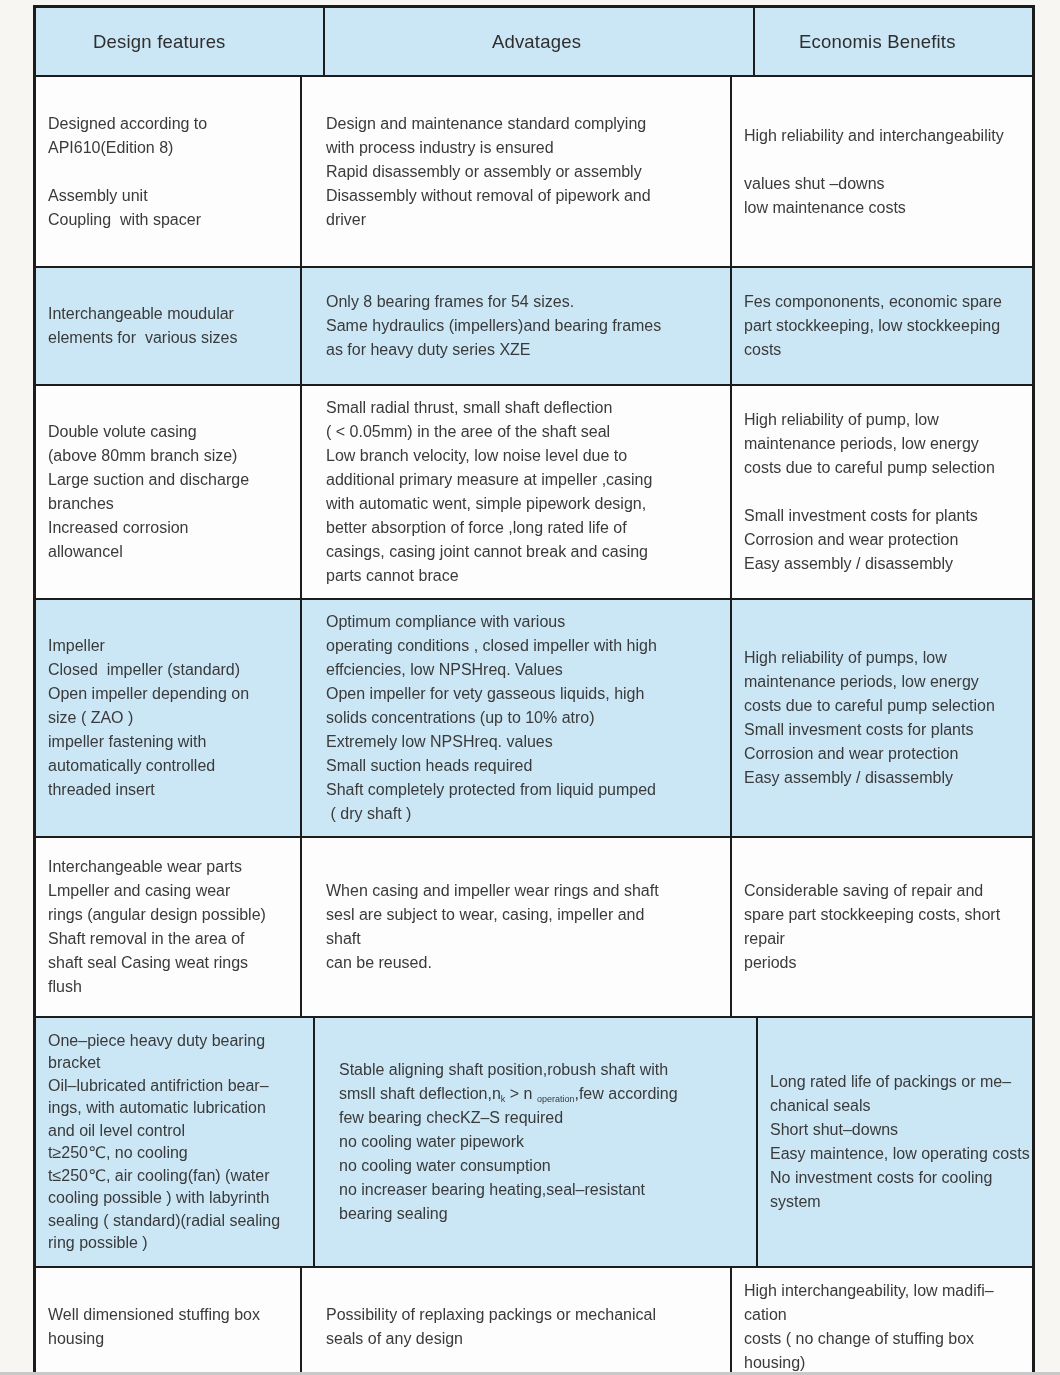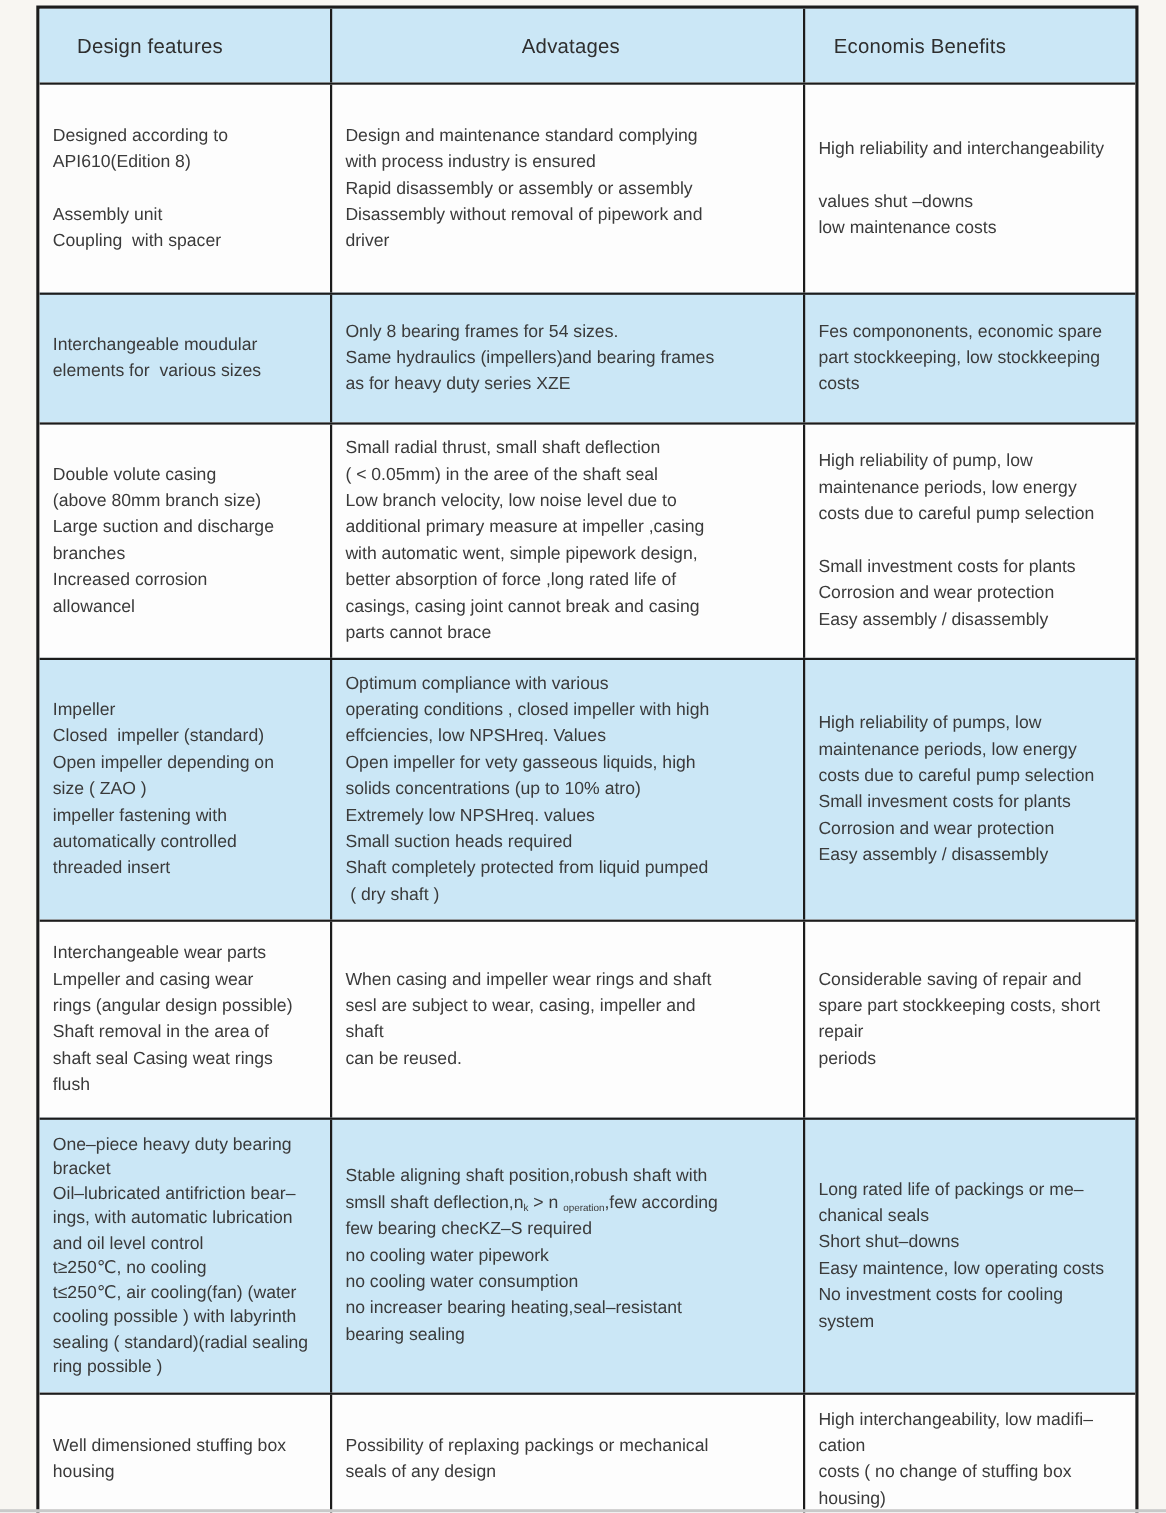--- a/index.html
+++ b/index.html
@@ -32,36 +32,37 @@
   .tr.alt{background:var(--alt-bg);}
   .tr.head{background:var(--header-bg);min-height:67px;}
   .td{
     border-left:2px solid var(--border);
     display:flex;flex-direction:column;justify-content:center;
     font-size:16px;line-height:24px;
     white-space:pre-wrap;
     padding:10px 6px 10px 12px;
   }
   .td:first-child{border-left:none;}
-  .td.c2{padding-left:12px;}
+  .td.c2{padding-left:24px;}
   .td.c3{padding-left:12px;padding-right:4px;}
   .head .td{
     font-size:18.5px;letter-spacing:.2px;color:#2e2e2e;
     justify-content:center;
+    margin-left:23px;
   }
   .head .td.c1{padding-left:34px;}
   .head .td.c2{align-items:center;text-align:center;}
-  .head .td.c3{padding-left:26px;}
+  .head .td.c3{padding-left:44px;}
   
   .r1{min-height:191px;}
   .r2{min-height:118px;}
   .r3{min-height:204px;}
   .r4{min-height:230px;}
   .r5{min-height:180px;}
-  .r6{min-height:250px;}
+  .r6{min-height:250px;gap:13px;}
   .r7{min-height:120px;}
   .r6 .td.c1{line-height:22.5px;}
   .formula-line{white-space:pre-wrap;}
   sub.subsm{font-size:9px;line-height:0;vertical-align:-3px;}
   .page-bottom{
     position:absolute;left:0;bottom:0;width:1060px;height:3px;
     background:#c9c9c9;
   }
 </style>
 </head>

